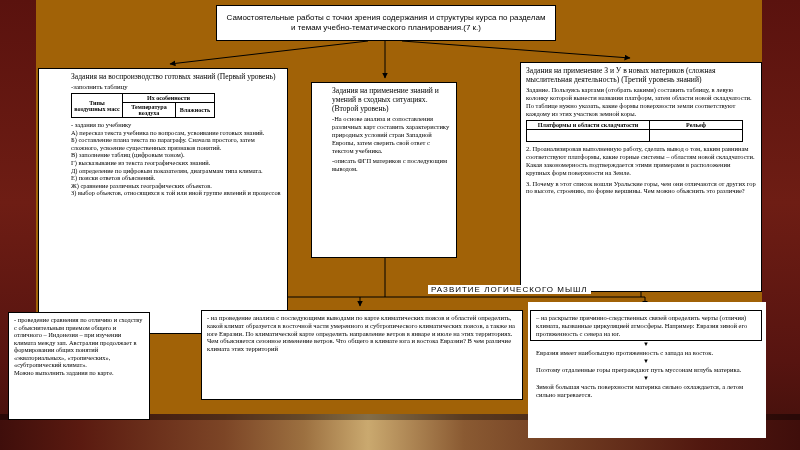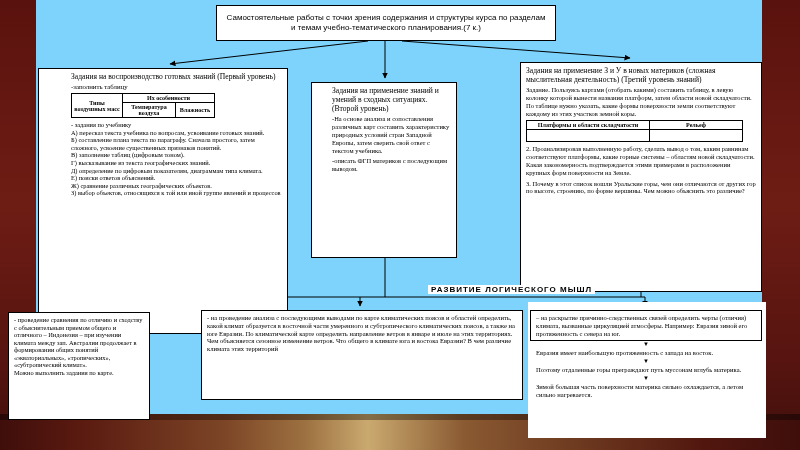--- a/index.html
+++ b/index.html
@@ -1,17 +1,17 @@
 <!DOCTYPE html>
 <html><head>
 <meta charset="utf-8">
 <style>
   html,body{margin:0;padding:0;background:#888;}
   .stage{
-    position:relative;width:800px;height:450px;background:#7dd3fc;
+    position:relative;width:800px;height:450px;background:#a16207;
     overflow:hidden;font-family:"Liberation Serif",serif;color:#000;
   }
   
   .bar{position:absolute;top:0;height:450px;z-index:1;}
   .bar.left{left:0;width:36px;background:linear-gradient(180deg,#5a120e 0%,#6e1d14 45%,#571410 80%,#40100b 100%);}
   .bar.right{right:0;width:38px;background:linear-gradient(180deg,#5a120e 0%,#6e1d14 45%,#571410 80%,#40100b 100%);}
   .wood{
     position:absolute;left:0;top:414px;width:800px;height:36px;z-index:1;
     background:linear-gradient(90deg,#3f0e0b 0%,#5a1a10 10%,#7c4526 28%,#9c7040 38%,#caa96f 46%,#8a5a32 58%,#6e3a20 72%,#51170f 88%,#3f0e0b 100%);
   }
@@ -37,21 +37,21 @@
   .lvl1{left:38px;top:68px;width:250px;height:266px;padding-left:32px;}
   .lvl2{left:311px;top:82px;width:146px;height:176px;padding-left:20px;}
   .lvl3{left:520px;top:62px;width:242px;height:230px;}
 
   table.mini{border-collapse:collapse;margin:2px 0 3px 0;font-size:6.1px;font-weight:bold;text-align:center;}
   table.mini td{border:1px solid #000;padding:1px 2px;vertical-align:middle;}
   table.mini td.blank{height:9px;}
 
   .banner{
     position:absolute;left:428px;top:285px;z-index:4;background:#fff;
-    font-family:"Liberation Sans",sans-serif;font-weight:bold;font-size:8px;
+    font-family:"Liberation Sans",sans-serif;font-weight:normal;font-size:8px;
     letter-spacing:1px;padding:0 3px;white-space:nowrap;
   }
 
   .bl-box{left:8px;top:312px;width:142px;height:108px;}
   .bm-box{left:201px;top:310px;width:322px;height:90px;}
 
   .br-panel{position:absolute;left:528px;top:302px;width:238px;height:136px;background:#fff;z-index:2;}
   .br-col{position:absolute;left:530px;top:310px;width:232px;z-index:3;}
   .br-main{border:1px solid #000;background:#fff;box-sizing:border-box;padding:3px 5px;font-size:6.5px;line-height:1.2;}
   .step{font-size:6.6px;line-height:1.2;padding:0 6px;margin:1px 0;}

